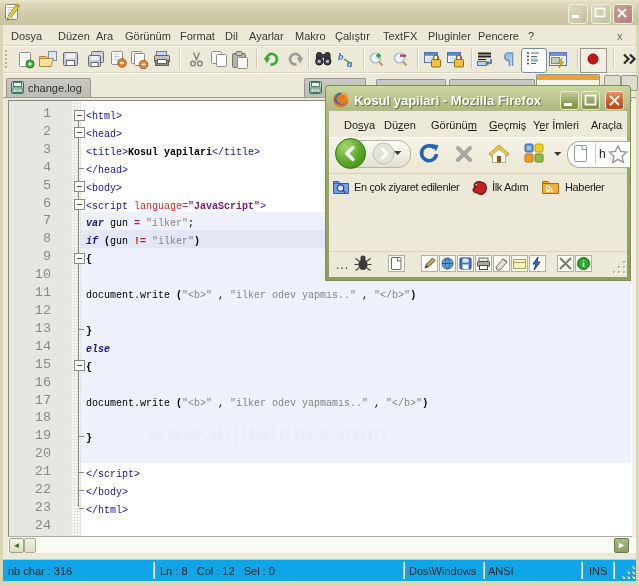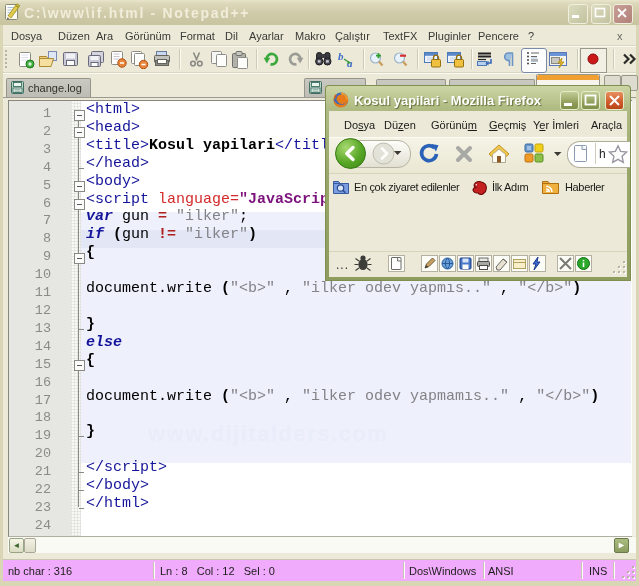--- a/index.html
+++ b/index.html
@@ -18,37 +18,37 @@
 .tab .ticon{position:absolute;left:4px;top:2px;}
 .tab .tlabel{position:absolute;left:21px;top:3px;font-size:11px;color:#30302c;white-space:nowrap;}
 #np-tabline{left:3px;top:97px;width:633px;height:1px;background:#9a9a90;}
 #ed-frame{left:8px;top:100px;width:623px;height:435px;background:#ffffff;border-left:1px solid #87877d;border-top:1px solid #87877d;border-bottom:1px solid #b0afa2;}
 #ed-gutter{left:9px;top:101px;width:62px;height:435px;background:#e6e6e3;}
 #ed-fold{left:71px;top:101px;width:10px;height:435px;background:#f8f8f5;background-image:repeating-linear-gradient(0deg,rgba(200,200,195,0.35) 0 1px,transparent 1px 3px),repeating-linear-gradient(90deg,rgba(200,200,195,0.35) 0 1px,transparent 1px 3px);}
 #js-bg{left:81px;top:212.3px;width:550px;height:250.6px;background:#eef0fb;}
 #cur-line{left:81px;top:230.3px;width:550px;height:17.9px;background:#e2e6f5;}
 #watermark{left:148px;top:421px;width:340px;font-size:22px;font-weight:bold;color:#e9ecf9;letter-spacing:1.5px;font-family:"Liberation Sans",sans-serif;}
 #gut-nums{left:9px;top:105px;width:42px;text-align:right;font-family:"Liberation Mono",monospace;font-size:13.5px;line-height:17.9px;color:#8b8b87;}
-#code{left:86px;top:101px;font-family:"Liberation Mono",monospace;font-size:15px;line-height:17.9px;color:#000;white-space:pre;}
+#code{left:86px;top:108px;font-family:"Liberation Mono",monospace;font-size:10px;line-height:17.9px;color:#000;white-space:pre;}
 #code .t{color:#14149a;}
 #code .k{color:#14149a;font-weight:bold;font-style:italic;}
 #code .a{color:#d42a2a;}
 #code .v{color:#7d137d;font-weight:bold;}
 #code .s{color:#838387;}
 #code .o{color:#b02020;font-weight:bold;}
 #code .b{font-weight:bold;}
 #fold-line{left:78px;top:113px;width:1px;height:394px;background:#8a8a84;}
 .fbox{position:absolute;left:74px;width:9px;height:9px;background:#fcfcfc;border:1px solid #8a8a84;}
 .fbox::after{content:"";position:absolute;left:2px;top:4px;width:5px;height:1px;background:#585854;}
 .ftick{position:absolute;left:79px;width:5px;height:1px;background:#8a8a84;}
 #ed-right{left:632px;top:100px;width:4px;height:436px;background:#f2f1e8;}
 #hscroll{left:8px;top:537px;width:628px;height:16px;background:#fafaf5;}
 .sbtn{position:absolute;width:13px;height:13px;top:1px;background:linear-gradient(180deg,#f6f6e8,#dadcc2);border:1px solid #98a584;border-radius:2px;color:#3f6a2f;font-size:8px;text-align:center;line-height:13px;}
 #hthumb{left:16px;top:1px;width:10px;height:13px;background:linear-gradient(180deg,#f2f2e4,#dcdcc8);border:1px solid #a9a796;border-radius:2px;position:absolute;}
-#np-status{left:3px;top:559px;width:633px;height:22px;background:#f0abfc;border-top:1px solid #c9c6b2;font-size:11px;color:#1c1c1a;text-align:center;}
+#np-status{left:3px;top:559px;width:633px;height:22px;background:#0ea5e9;border-top:1px solid #c9c6b2;font-size:11px;color:#1c1c1a;text-align:center;}
 #np-status span{position:absolute;top:5px;}
 .ssep{position:absolute;top:2px;width:1px;height:17px;background:#c9c6b2;border-right:1px solid #fff;}
 #np-bottom{left:0px;top:581px;width:639px;height:5px;background:#d9d6b6;}
 #ff{left:325px;top:85px;width:306px;height:196px;background:linear-gradient(180deg,#cdd6a6 0%,#b0bb83 12%,#99a768 45%,#8e9d5e 100%);border-radius:4px 4px 0 0;box-shadow:0 0 0 1px #7f8f52 inset;}
 #ff-title-text{left:29px;top:8px;color:#ffffff;font-weight:bold;font-size:13px;text-shadow:1px 1px 1px rgba(90,100,45,0.9);white-space:nowrap;}
 .ff-btn{top:6px;width:19px;height:19px;border-radius:3px;border:1px solid #e6ecc8;box-sizing:border-box;color:#fff;}
 #ff-min{left:235px;background:linear-gradient(180deg,#c2cc96,#8a9a55 70%,#7f904a);}
 #ff-max{left:256px;background:linear-gradient(180deg,#c2cc96,#8a9a55 70%,#7f904a);}
 #ff-close{left:280px;background:linear-gradient(180deg,#e89060,#d05a2a 60%,#b84518);}
 #ff-client{left:329px;top:111px;width:298px;height:166px;background:#ECE9D8;}
@@ -67,21 +67,20 @@
 <div class="abs" id="np-border"></div>
 <div class="abs" id="np-title"></div>
 <svg class="abs" style="left:4px;top:2px" width="17" height="19" viewBox="0 0 17 19">
       <rect x="1.5" y="2.5" width="12" height="15" rx="1" fill="#fdfdf6" stroke="#8a8a7a"></rect>
       <path d="M3.5 5.5h8M3.5 8h8M3.5 10.5h8M3.5 13h5" stroke="#aac4e0" stroke-width="1"></path>
       <path d="M4 14 L11.5 3.5 L14.5 5.5 L7 16 Z" fill="#e0cc4a" stroke="#9a8a20" stroke-width="0.8"></path>
       <path d="M11.5 3.5 L13 1.8 L15.8 3.8 L14.5 5.5 Z" fill="#c8b83a" stroke="#9a8a20" stroke-width="0.8"></path>
       <path d="M4 14l-1 3.5L7 16z" fill="#f0e0b0"></path>
       <path d="M3.6 15.5l-0.6 2 2-0.6z" fill="#3a3a30"></path>
     </svg>
-<div class="abs" id="np-title-text">C:\www\if.html - Notepad++</div>
 <div class="abs np-btn" id="np-min"><svg width="16" height="16" viewBox="0 0 16 16">
         <rect x="3" y="10" width="7" height="3" fill="#fff"></rect>
       </svg></div>
 <div class="abs np-btn" id="np-max"><svg width="16" height="16" viewBox="0 0 16 16">
         <rect x="3.5" y="3.5" width="9" height="8" fill="none" stroke="#fff" stroke-width="1.6"></rect>
       </svg></div>
 <div class="abs np-btn" id="np-close"><svg width="16" height="16" viewBox="0 0 16 16">
         <path d="M4 4l8 8M12 4l-8 8" stroke="#fff" stroke-width="1.8"></path>
       </svg></div>
 <div class="abs" id="np-body"></div>

